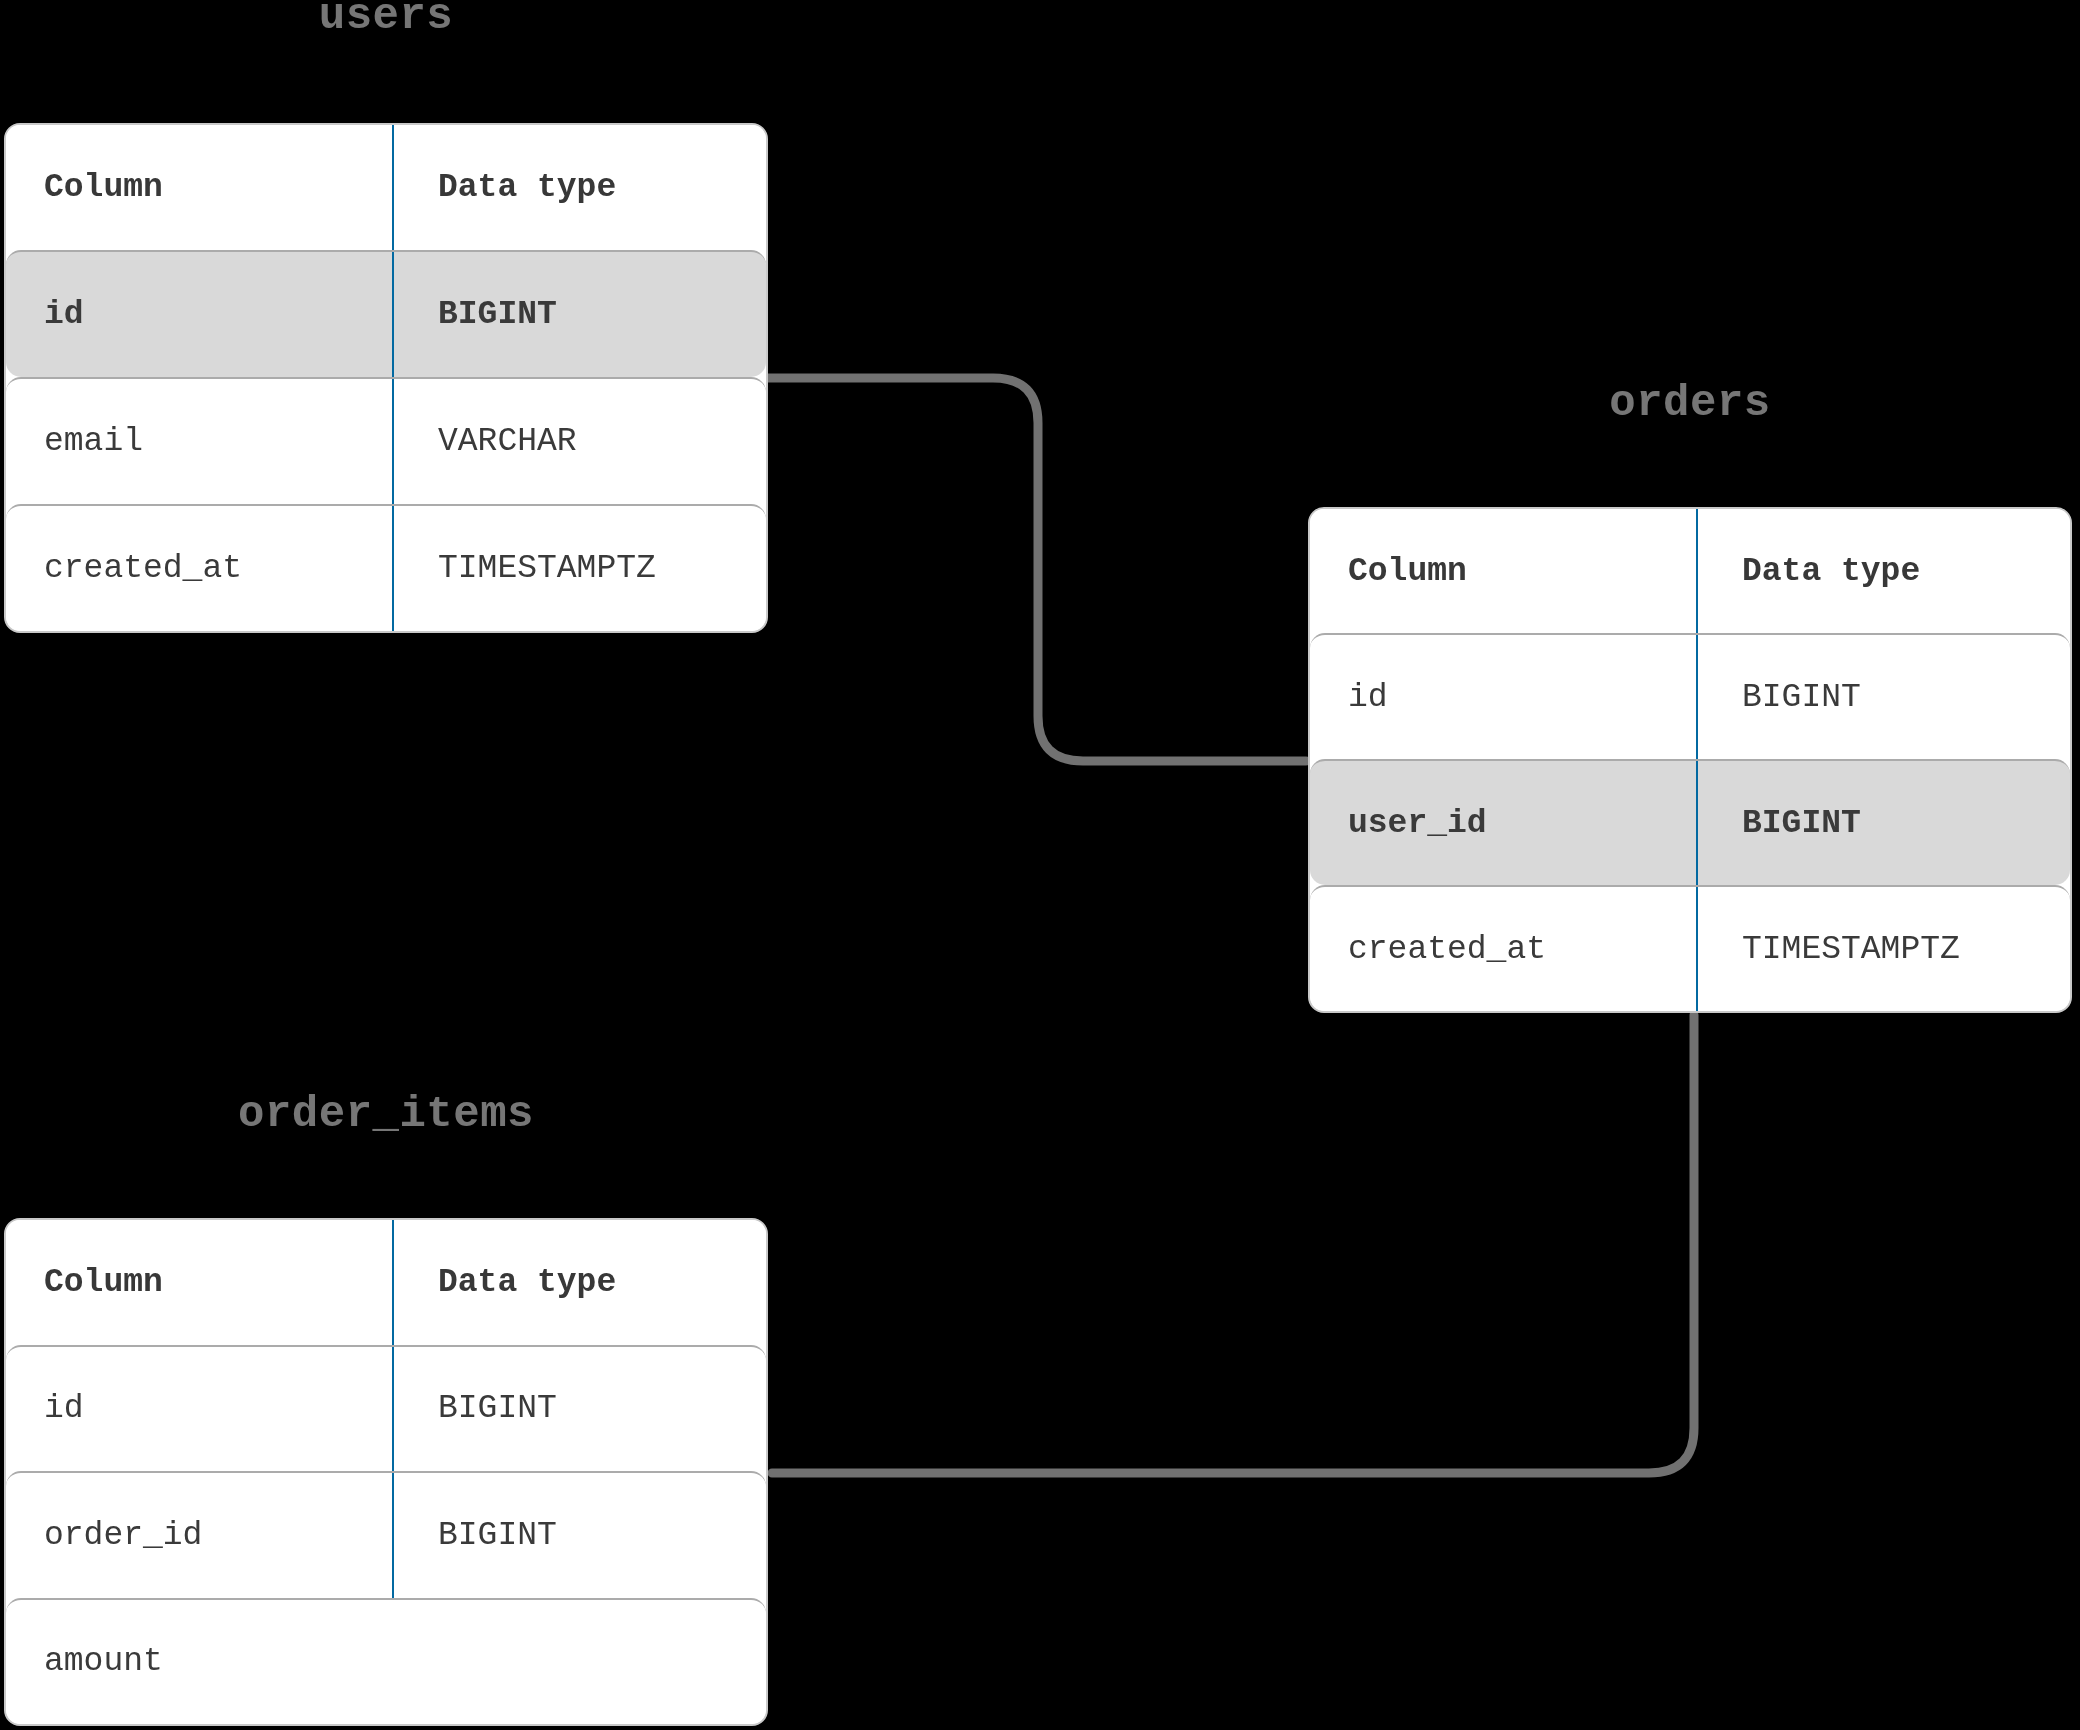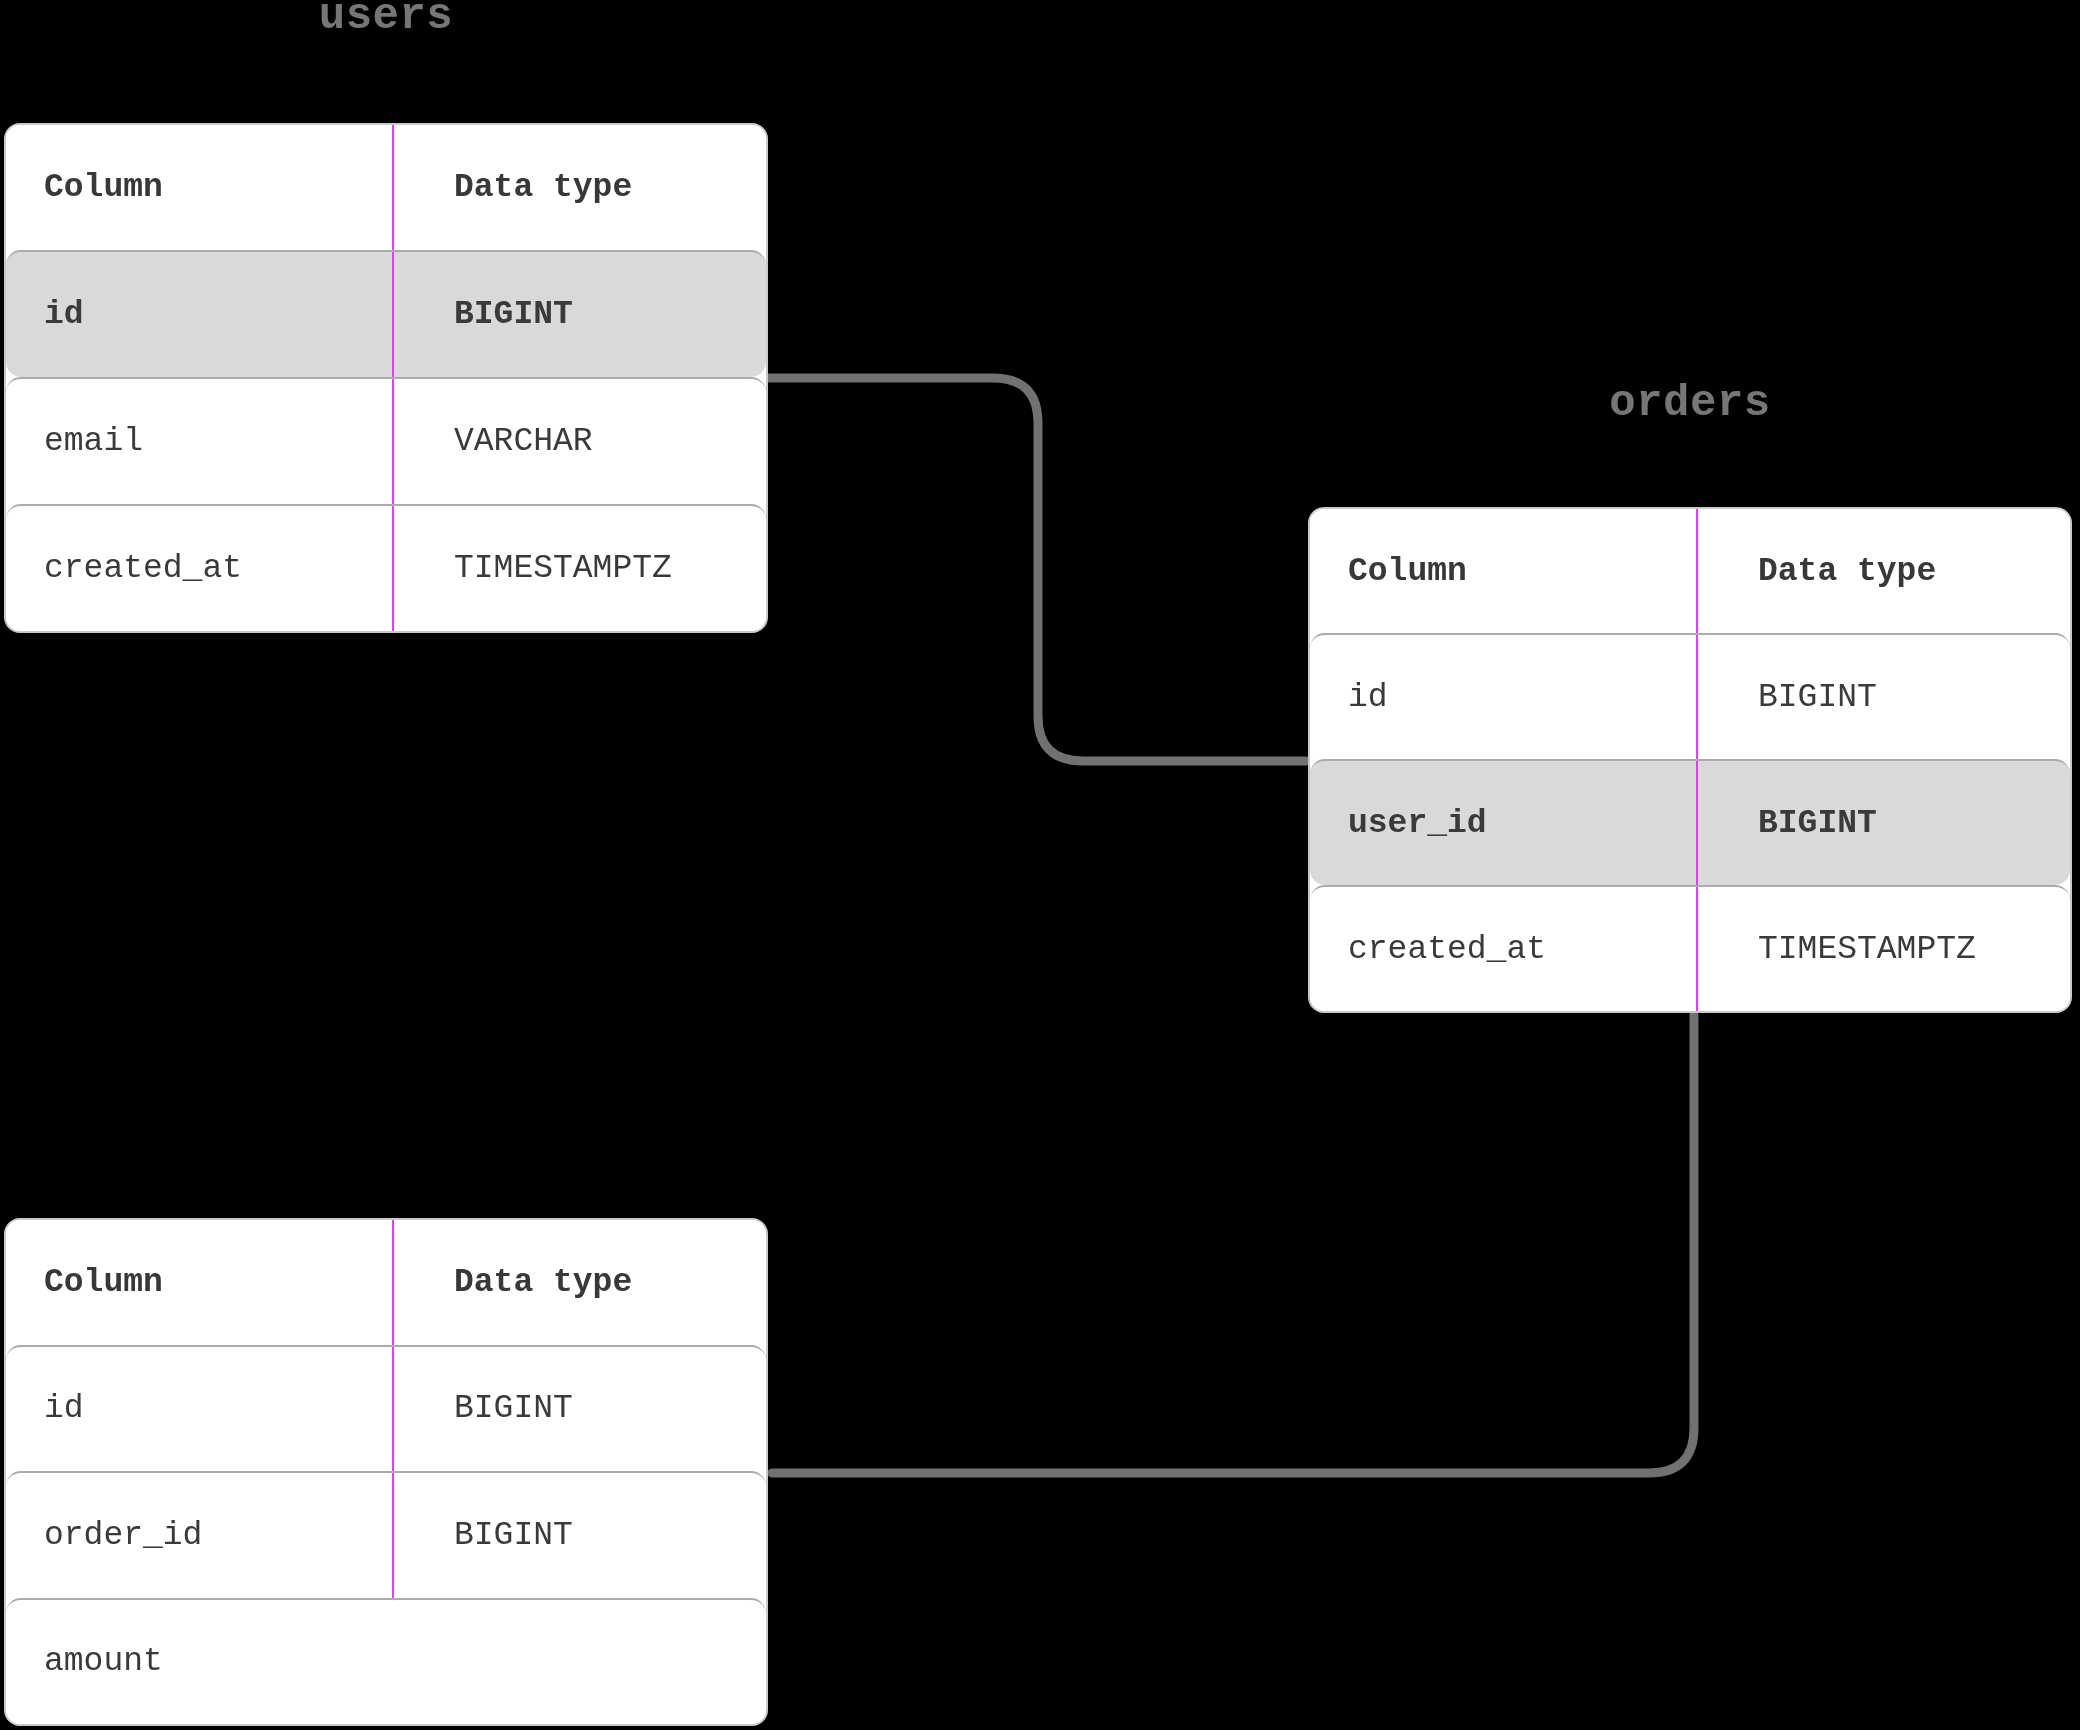--- a/index.html
+++ b/index.html
@@ -60,22 +60,22 @@
     white-space: nowrap;
     overflow: hidden;
   }
   .db-cell.col-name {
     width: 386px;
     flex: 0 0 386px;
     padding-left: 38px;
   }
   .db-cell.col-type {
     flex: 1;
-    border-left: 2px solid #d946ef;
-    padding-left: 60px;
+    border-left: 2px solid #0369a1;
+    padding-left: 44px;
   }
   .db-row.header .db-cell {
     font-weight: bold;
     color: #383838;
   }
   .connectors {
     position: absolute;
     left: 0;
     top: 0;
     width: 2080px;
@@ -126,20 +126,21 @@
     <div class="db-row highlighted">
       <div class="db-cell col-name">user_id</div>
       <div class="db-cell col-type">BIGINT</div>
     </div>
     <div class="db-row">
       <div class="db-cell col-name">created_at</div>
       <div class="db-cell col-type">TIMESTAMPTZ</div>
     </div>
   </div>
 
+  <div class="table-title" style="left:4px; top:1090px; width:764px;">order_items</div>
   <div class="db-table" style="left:4px; top:1218px; width:764px; height:508px;">
     <div class="db-row header">
       <div class="db-cell col-name">Column</div>
       <div class="db-cell col-type">Data type</div>
     </div>
     <div class="db-row">
       <div class="db-cell col-name">id</div>
       <div class="db-cell col-type">BIGINT</div>
     </div>
     <div class="db-row">

